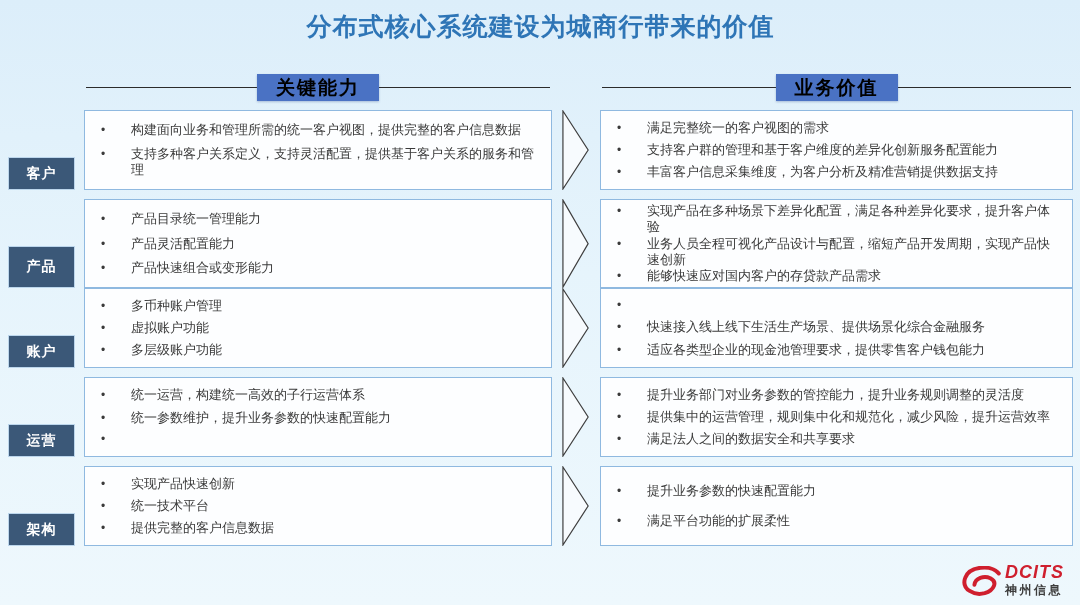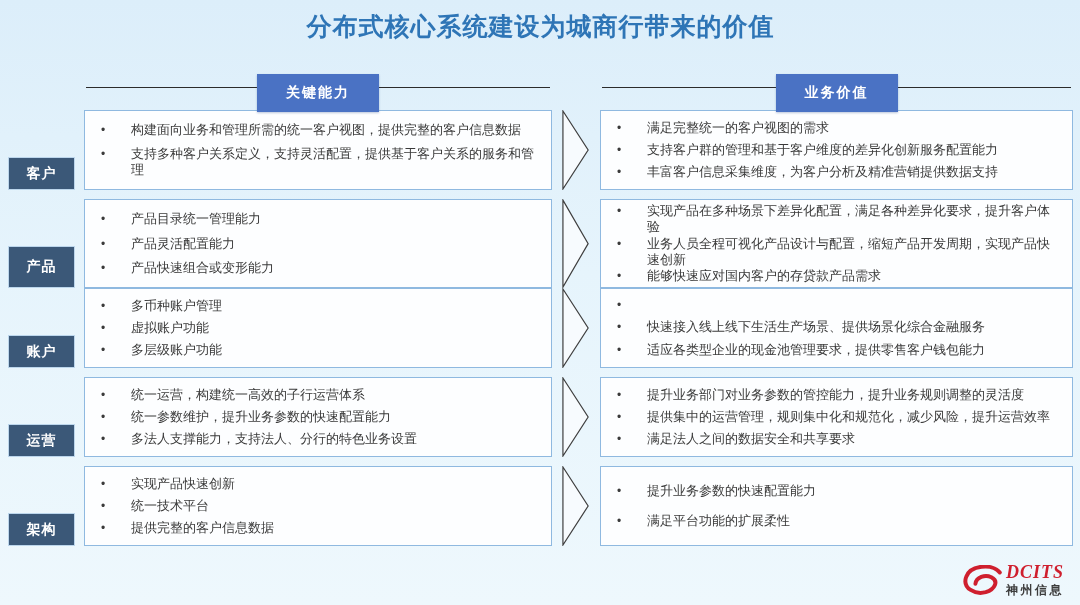--- a/index.html
+++ b/index.html
@@ -18,22 +18,22 @@
     grid-template-columns:67px 468px 30px auto;
     column-gap:9px;
   }
   .headers{margin-top:31px;height:27px;}
   .header-area{position:relative;height:27px;}
   .header-line{
     position:absolute;left:2px;right:2px;top:13px;
     border-top:1.5px solid #2b2b2b;
   }
   .header-badge{
-    position:relative;width:122px;height:38px;margin:0 auto;
-    background:#4a72c4;color:#ffffff;font-size:14px;font-weight:bold;
+    position:relative;width:122px;height:27px;margin:0 auto;
+    background:#4a72c4;color:#000000;font-size:19px;font-weight:bold;
     display:flex;align-items:center;justify-content:center;
     letter-spacing:2px;box-shadow:0 1px 2px rgba(60,90,150,.35);
   }
   #rows{margin-top:9px;display:flex;flex-direction:column;gap:9px;}
   .data-row{height:80px;}
   .row-label{
     background:#3b5878;border:1px solid #bcd6ec;
     color:#ffffff;font-size:14px;font-weight:bold;letter-spacing:1px;
     display:flex;align-items:center;justify-content:center;margin-top:47px;
   }
@@ -44,21 +44,21 @@
   .bullet-list{
     list-style:none;margin:0;padding:3px 10px 3px 16px;width:100%;
     display:flex;flex-direction:column;justify-content:space-evenly;
   }
   .bullet-item{display:flex;align-items:baseline;color:#3a3a3a;font-size:13px;line-height:1.25;}
   .dot{width:12px;flex:0 0 12px;margin-right:18px;color:#3a3a3a;font-size:12px;}
   .arrow-cell{display:flex;align-items:stretch;justify-content:center;}
   .arrow-cell svg{width:28px;height:100%;}
   .logo{
     position:absolute;right:16px;bottom:9px;
-    display:flex;align-items:center;gap:3px;font-family:Liberation Serif, serif;
+    display:flex;align-items:flex-end;gap:3px;
   }
   .logo-text .brand{
     color:#cf1f2e;font-size:18px;font-weight:bold;font-style:italic;
     letter-spacing:1px;line-height:1;
   }
   .logo-text .company{
     color:#3c3c3c;font-size:12px;font-weight:bold;letter-spacing:2.5px;
     line-height:1;margin-top:3px;
   }
 </style>
@@ -205,21 +205,20 @@
             <li class="bullet-item">
               <span class="dot">•</span>
               <span class="txt">统一运营，构建统一高效的子行运营体系</span>
             </li>
             <li class="bullet-item">
               <span class="dot">•</span>
               <span class="txt">统一参数维护，提升业务参数的快速配置能力</span>
             </li>
             <li class="bullet-item">
               <span class="dot">•</span>
-              <span class="txt">多法人支撑能力，支持法人、分行的特色业务设置</span>
             </li>
           </ul>
         </div>
         <div class="arrow-cell">
           <svg viewBox="0 0 30 80" preserveAspectRatio="none">
             <polygon points="1,1 28,40 1,79" fill="#f7fbfe" stroke="#3f3f3f" stroke-width="1.2" vector-effect="non-scaling-stroke"></polygon>
           </svg>
         </div>
         <div class="content-box">
           <ul class="bullet-list">

